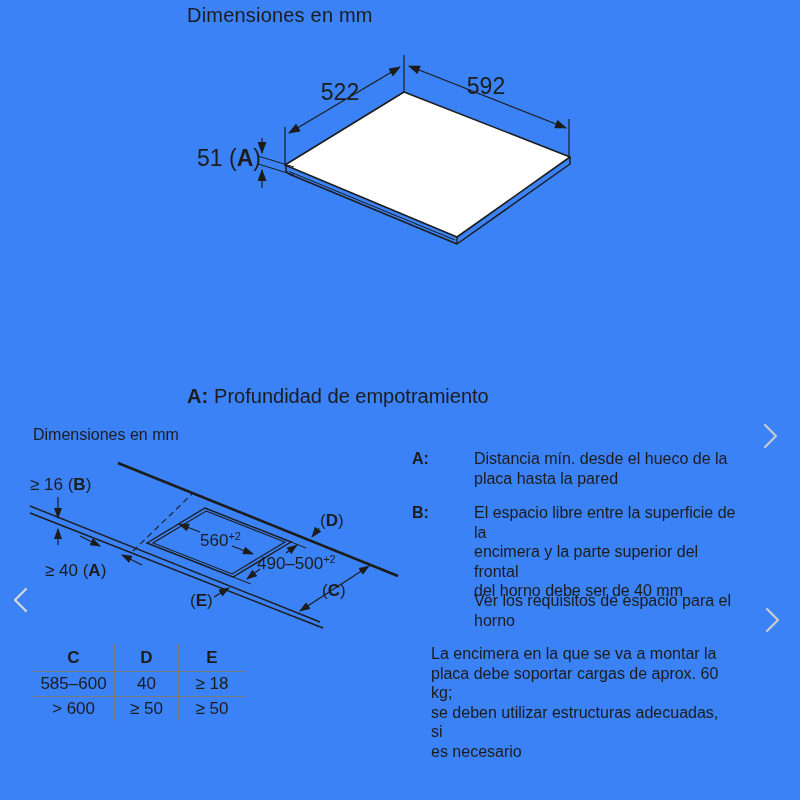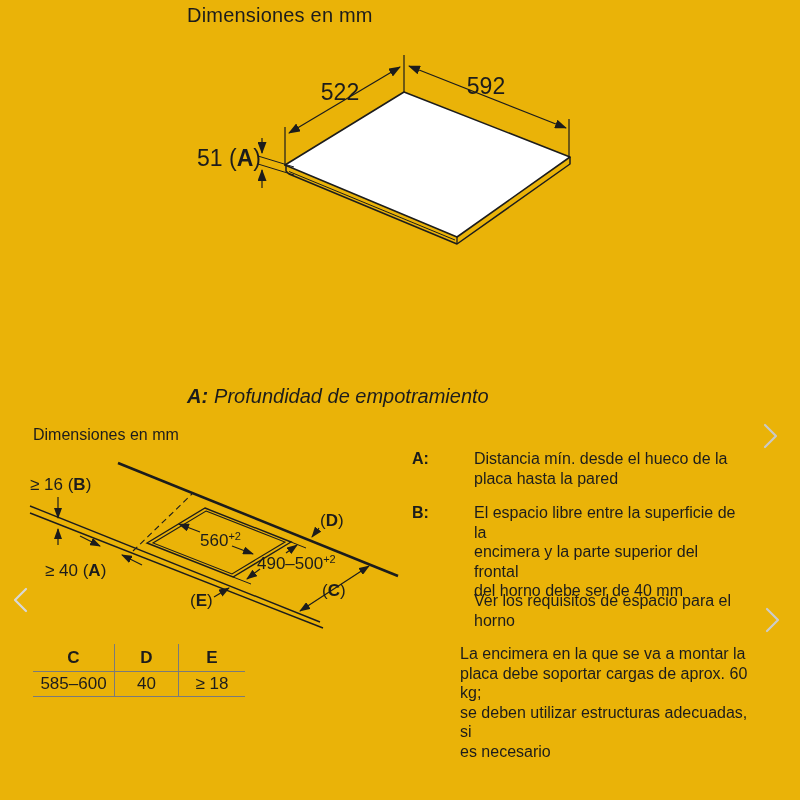--- a/index.html
+++ b/index.html
@@ -1,16 +1,16 @@
 <!DOCTYPE html>
 <html><head>
 <meta charset="utf-8">
 <style>
   html,body{margin:0;padding:0;background:#fff;}
-  .page{position:relative;width:800px;height:800px;background:#eab308;overflow:hidden;
+  .page{position:relative;width:800px;height:800px;background:#3b82f6;overflow:hidden;
         font-family:"Liberation Sans",sans-serif;color:#1c1c1c;}
   .abs{position:absolute;}
   .title-lg{font-size:20px;letter-spacing:.2px;}
   .title-sm{font-size:16px;}
   .b{font-weight:bold;}
   .caption{font-size:20px;}
   .caption .ctext{margin-left:6px;}
   svg{display:block;overflow:visible;}
   svg text{font-family:"Liberation Sans",sans-serif;fill:#1c1c1c;}
   .dim-lg{font-size:23px;}
@@ -63,21 +63,21 @@
     <line x1="219" y1="16" x2="376" y2="78" stroke="#1c1c1c" stroke-width="1.2" marker-start="url(#as-top)" marker-end="url(#ae-top)"></line>
     <text class="dim-lg" x="296" y="44" text-anchor="middle">592</text>
 
     <line x1="72" y1="88" x2="72" y2="103" stroke="#1c1c1c" stroke-width="1.2" marker-end="url(#ae-top)"></line>
     <line x1="72" y1="138" x2="72" y2="120" stroke="#1c1c1c" stroke-width="1.2" marker-end="url(#ae-top)"></line>
     <line x1="68" y1="106" x2="104" y2="117" stroke="#1c1c1c" stroke-width="1"></line>
     <line x1="68" y1="114" x2="104" y2="125" stroke="#1c1c1c" stroke-width="1"></line>
     <text class="dim-lg" x="7" y="116"><tspan>51 (</tspan><tspan class="b">A</tspan><tspan>)</tspan></text>
   </svg>
 
-  <div class="abs caption" style="left:187px;top:385px;font-style:italic;">
+  <div class="abs caption" style="left:187px;top:385px;">
     <span class="b">A:</span><span class="ctext">Profundidad de empotramiento</span>
   </div>
 
   <div class="abs title-sm" style="left:33px;top:426px;">Dimensiones en mm</div>
 
   <svg class="abs" style="left:20px;top:450px;" width="390" height="185" viewBox="0 0 390 185">
     <defs>
       <marker id="ae-bot" markerUnits="userSpaceOnUse" markerWidth="11" markerHeight="8" refX="10" refY="4" orient="auto">
         <path d="M0,0 L11,4 L0,8 z" fill="#1c1c1c"></path>
       </marker>
@@ -129,39 +129,44 @@
         <tr class="hr">
       <th class="c1">C</th>
       <th class="c2">D</th>
       <th class="c3">E</th>
     </tr>
     <tr class="hr">
       <td class="c1">585–600</td>
       <td class="c2">40</td>
       <td class="c3">≥ 18</td>
     </tr>
+    <tr>
+      <td class="c1">&gt; 600</td>
+      <td class="c2">≥ 50</td>
+      <td class="c3">≥ 50</td>
+    </tr>
   </tbody>
     </table>
 
   <div class="note" style="left:412px;top:449px;">
     <span class="nletter">A:</span>
     <span class="ntext">Distancia mín. desde el hueco de la
 placa hasta la pared</span>
   </div>
   <div class="note" style="left:412px;top:503px;">
     <span class="nletter">B:</span>
     <span class="ntext">El espacio libre entre la superficie de la
 encimera y la parte superior del frontal
 del horno debe ser de 40 mm</span>
   </div>
   <div class="note no-letter" style="left:435px;top:591px;width:300px;">
     <span class="ntext">Ver los requisitos de espacio para el
 horno</span>
   </div>
-  <div class="note no-letter" style="left:421px;top:644px;">
+  <div class="note no-letter" style="left:392px;top:644px;">
     <span class="ntext">La encimera en la que se va a montar la
 placa debe soportar cargas de aprox. 60 kg;
 se deben utilizar estructuras adecuadas, si
 es necesario</span>
   </div>
 
   <svg class="chev" style="left:761px;top:422px;" width="22" height="28" viewBox="0 0 22 28">
     <polyline points="4,3 15,14 4,25" fill="none" stroke="#c9c9c9" stroke-width="2.2" stroke-linecap="round" stroke-linejoin="round"></polyline>
   </svg>
   <svg class="chev" style="left:763px;top:606px;" width="22" height="28" viewBox="0 0 22 28">

